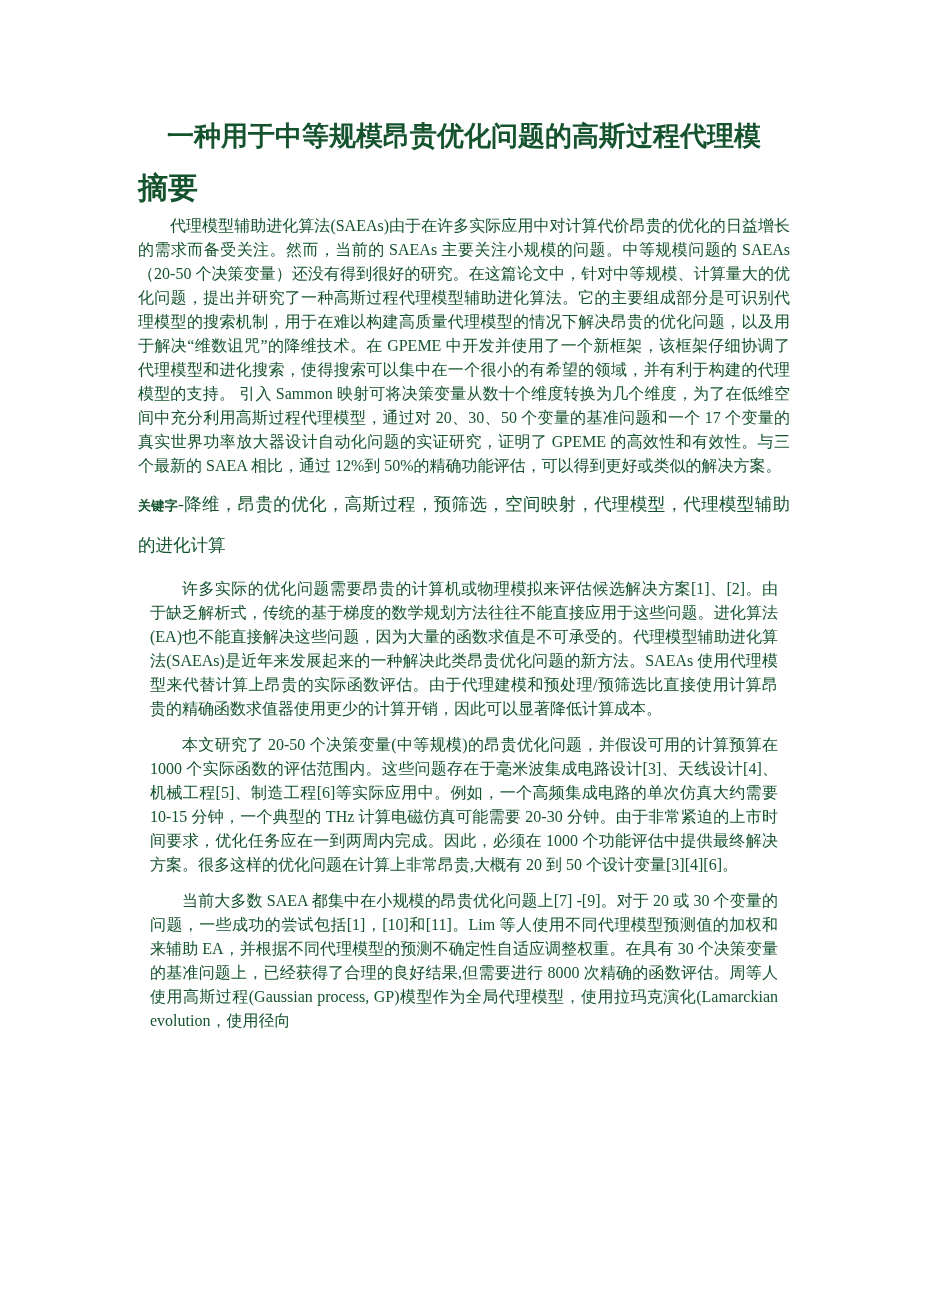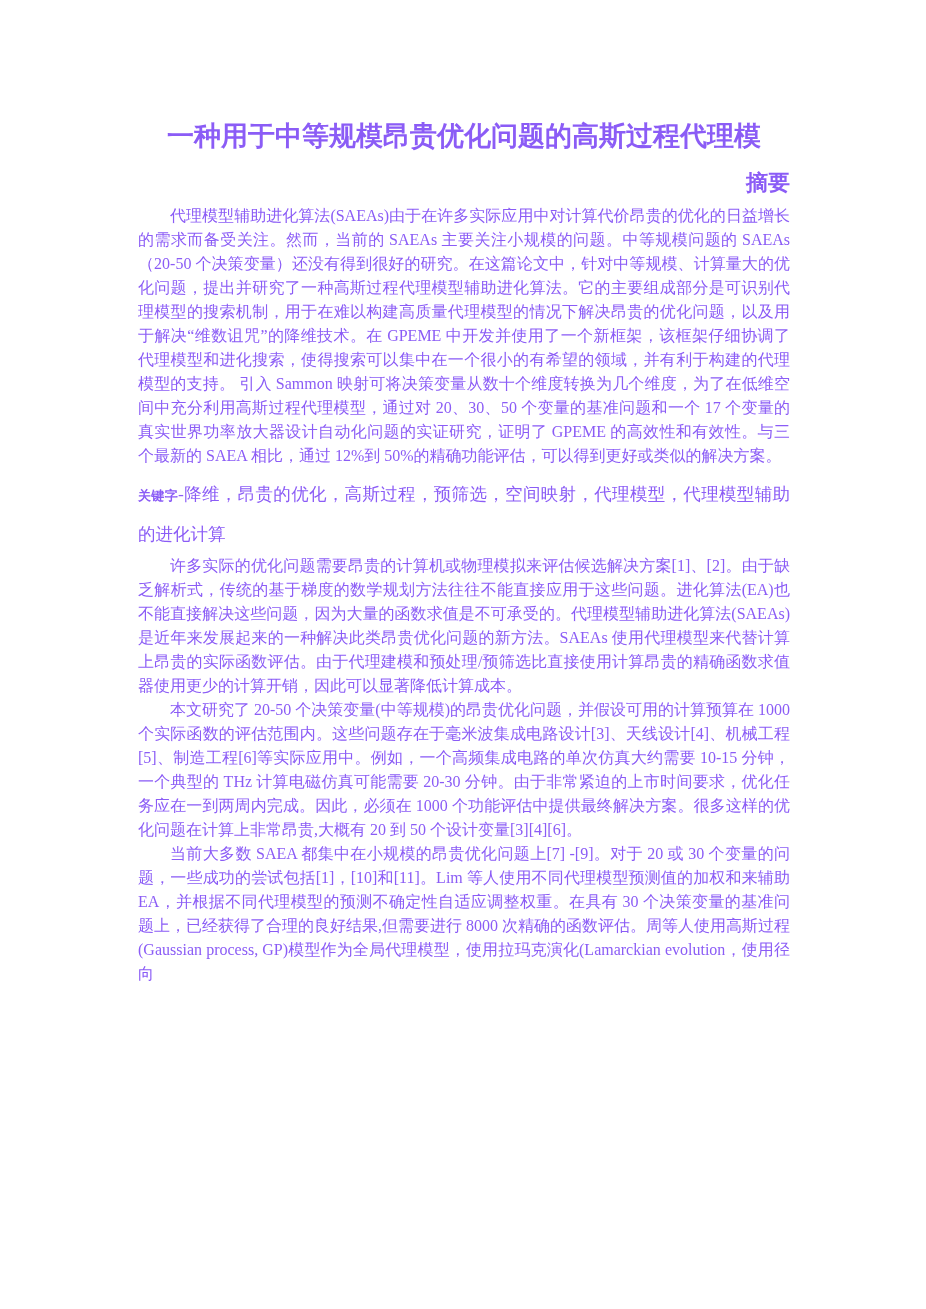--- a/index.html
+++ b/index.html
@@ -8,41 +8,41 @@
     background: #ffffff;
   }
   .page {
     position: relative;
     width: 926px;
     height: 1309px;
     margin: 0 auto;
     background: #ffffff;
     box-sizing: border-box;
     padding: 112px 136px 0 138px;
-    color: #8b5cf6;
+    color: #14532d;
     font-family: "Liberation Serif", "DejaVu Serif", serif;
     overflow: hidden;
     border-radius: 12px;
   }
   .paper-title {
     font-family: "Liberation Sans", "DejaVu Sans", sans-serif;
     font-weight: bold;
     font-size: 27px;
     text-align: center;
     line-height: 1.85;
     margin: 0 0 6px 0;
   }
   .paper-title .title-line {
     display: block;
   }
   .section-heading {
     font-family: "Liberation Sans", "DejaVu Sans", sans-serif;
     font-weight: bold;
-    font-size: 22px;
-    text-align: right;
+    font-size: 30px;
+    text-align: left;
     line-height: 1.35;
     margin: 4px 0 6px 0;
   }
   .body-paragraph {
     font-size: 16px;
     line-height: 1.5;
     text-align: justify;
     text-indent: 2em;
     margin: 0;
   }
@@ -51,21 +51,21 @@
     line-height: 2.3;
     text-align: justify;
     margin: 6px 0 0 0;
   }
   .keywords-label {
     font-family: "Liberation Sans", "DejaVu Sans", sans-serif;
     font-weight: bold;
     font-size: 13px;
   }
   .intro-section .body-paragraph {
-    margin: 0;
+    margin: 12px;
   }
 </style>
 </head>
 <body>
 
 <div class="page">
 
   <h1 class="paper-title">
     <span class="title-line">一种用于中等规模昂贵优化问题的高斯过程代理模</span>
   </h1>

